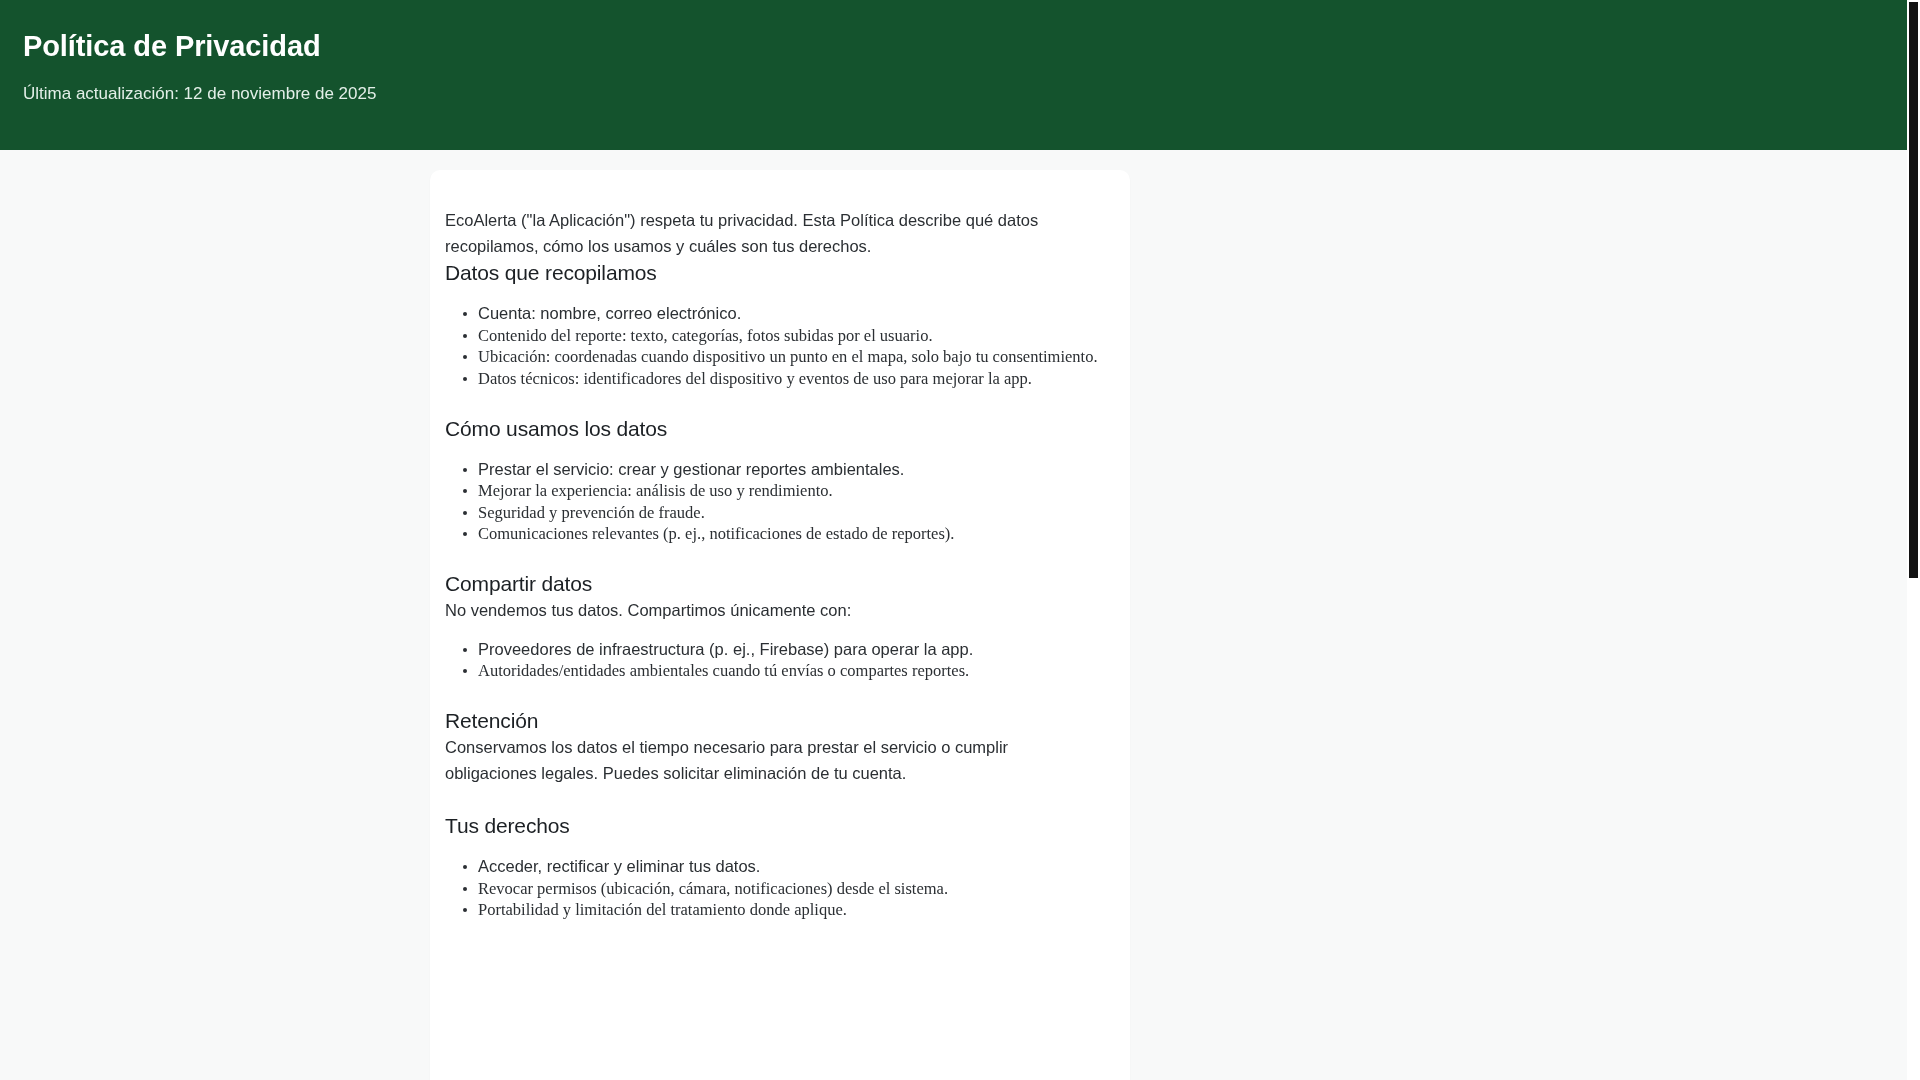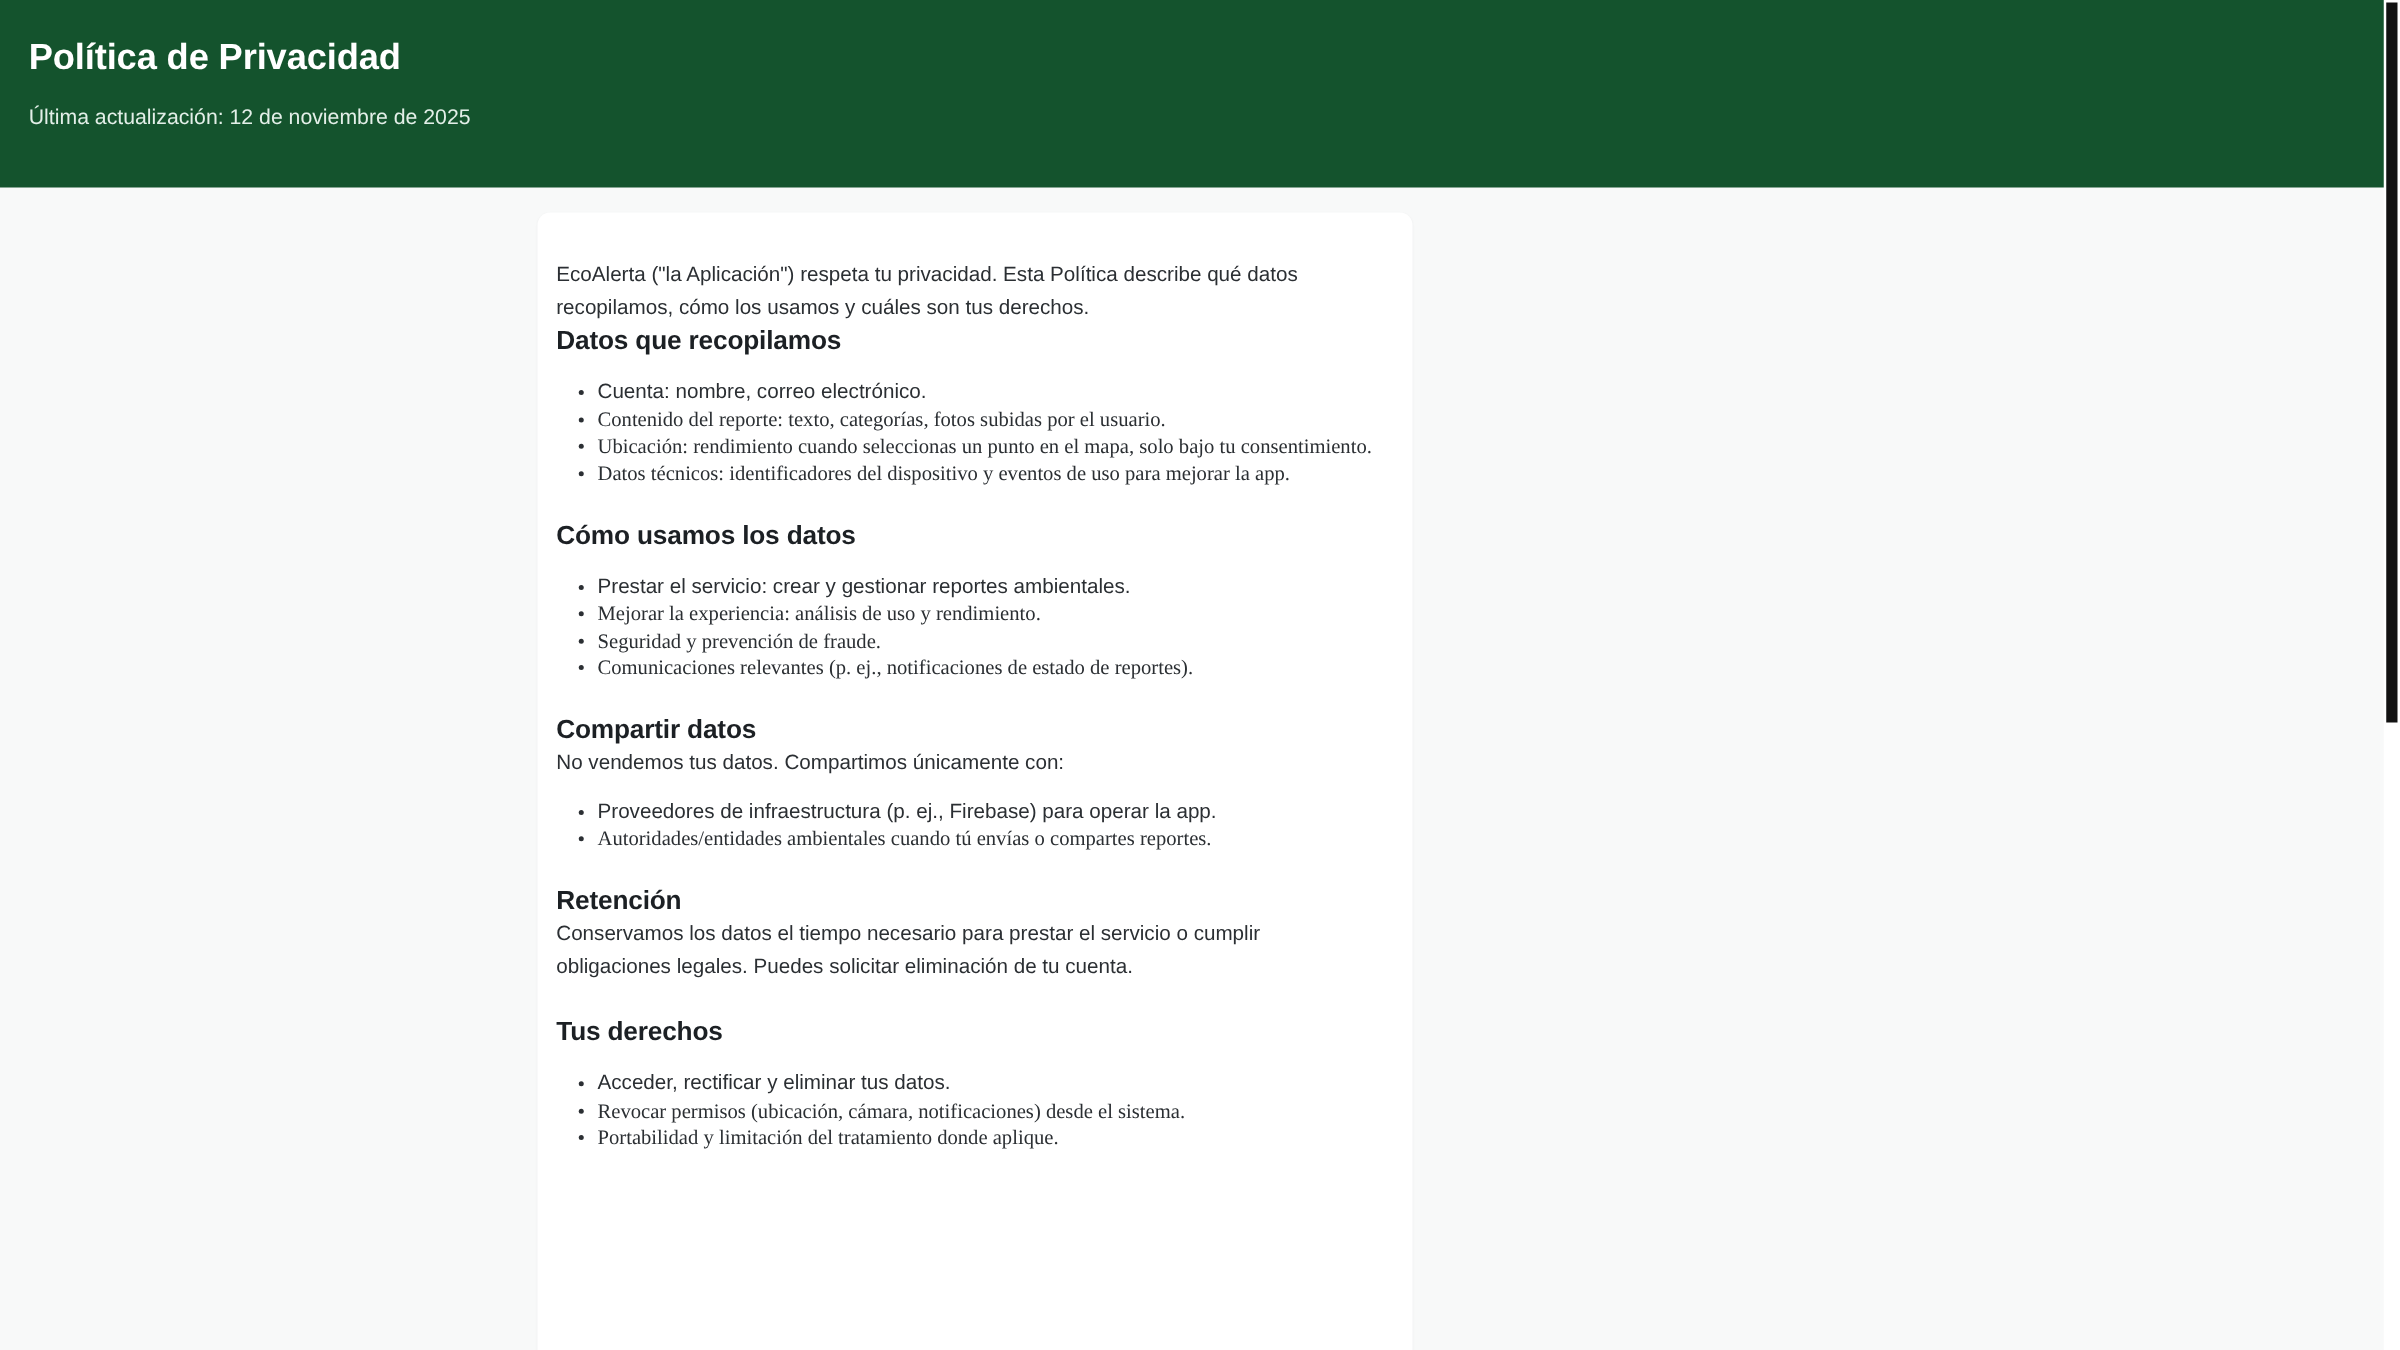--- a/index.html
+++ b/index.html
@@ -75,21 +75,21 @@
     line-height: 25.5px;
     color: #2b2f33;
     font-weight: normal;
     max-width: 655px;
   }
 
   h2.section {
     margin: 0 0 0 0;
     font-size: 21px;
     line-height: 28px;
-    font-weight: bold;
+    font-weight: normal;
     color: #1c2024;
     letter-spacing: -0.15px;
   }
 
   ul.bullets {
     margin: 15px 0 0 0;
     padding: 0 0 0 33px;
     list-style: none;
   }
   ul.bullets li {
@@ -151,21 +151,21 @@
   <div class="card">
     <div class="card-inner">
 
       <p class="body">EcoAlerta ("la Aplicación") respeta tu privacidad. Esta Política describe qué datos recopilamos, cómo los usamos y cuáles son tus derechos.</p>
 
       <div class="block">
         <h2 class="section">Datos que recopilamos</h2>
         <ul class="bullets">
           <li>Cuenta: nombre, correo electrónico.</li>
           <li>Contenido del reporte: texto, categorías, fotos subidas por el usuario.</li>
-          <li>Ubicación: rendimiento cuando seleccionas un punto en el mapa, solo bajo tu consentimiento.</li>
+          <li>Ubicación: coordenadas cuando dispositivo un punto en el mapa, solo bajo tu consentimiento.</li>
           <li>Datos técnicos: identificadores del dispositivo y eventos de uso para mejorar la app.</li>
         </ul>
       </div>
 
       <div class="block">
         <h2 class="section">Cómo usamos los datos</h2>
         <ul class="bullets">
           <li>Prestar el servicio: crear y gestionar reportes ambientales.</li>
           <li>Mejorar la experiencia: análisis de uso y rendimiento.</li>
           <li>Seguridad y prevención de fraude.</li>

